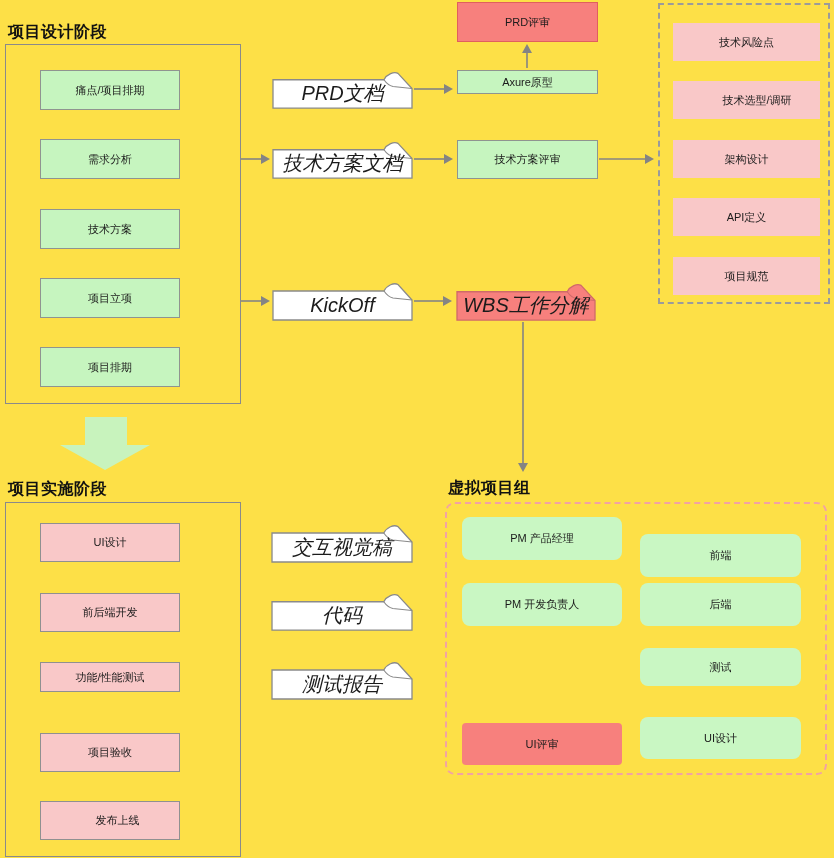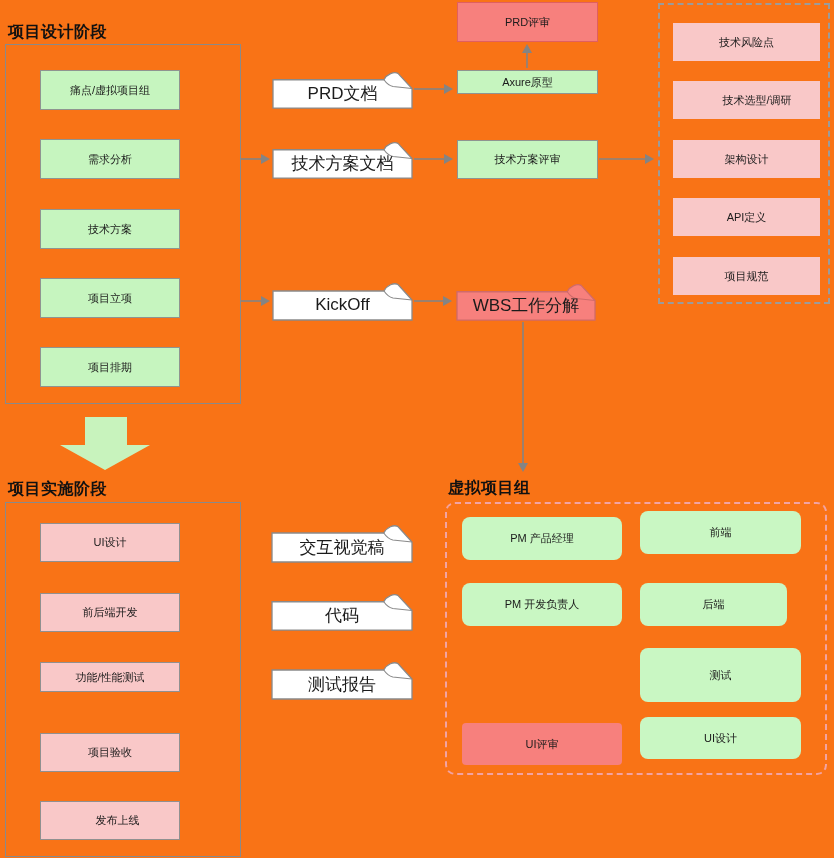--- a/index.html
+++ b/index.html
@@ -1,17 +1,17 @@
 <!DOCTYPE html>
 <html><head>
 <meta charset="utf-8">
 <style>
   html,body { margin:0; padding:0; background:#ffffff; }
   .canvas {
-    position:relative; width:834px; height:858px; background:#f97316;
+    position:relative; width:834px; height:858px; background:#fde047;
     font-family:"Liberation Sans", sans-serif; color:#1b1b1b; overflow:hidden;
   }
   .sec-title {
     position:absolute; font-size:16px; font-weight:600; color:#111;
     white-space:nowrap; letter-spacing:0.5px;
   }
   .frame { position:absolute; box-sizing:border-box; }
   .frame.solid-gray  { border:1px solid #8a8a8a; }
   .frame.dashed-gray { border:2px dashed #9b9b9b; }
   .frame.dashed-pink { border:2px dashed #f2a3a3; border-radius:10px; }
@@ -24,21 +24,21 @@
   .box.pink-bordered  { background:#f9c8c8; border:1px solid #909090; }
   .box.pink-flat      { background:#f9c8c8; }
   .box.green-flat     { background:#c9f7c3; border-radius:8px; }
   .box.red-bordered   { background:#f7807d; border:1px solid #e05f5f; }
   .box.red-flat       { background:#f7807d; border-radius:4px; }
   .doc { position:absolute; }
   .doc svg.shape { position:absolute; left:0; top:0; width:100%; height:100%; }
   .doc .lbl {
     position:relative; width:100%; height:100%; box-sizing:border-box;
     display:flex; align-items:center; justify-content:center;
-    padding-top:8px; font-size:17px; white-space:nowrap;
+    padding-top:8px; font-size:20px; white-space:nowrap;font-style:italic;
   }
   .doc-white path.body { fill:#ffffff; stroke:#8a8a8a; stroke-width:1.3; }
   .doc-white path.fold { fill:none;    stroke:#8a8a8a; stroke-width:1.1; }
   .doc-red   path.body { fill:#f7807d; stroke:#cf6a6a; stroke-width:1.3; }
   .doc-red   path.fold { fill:none;    stroke:#cf6a6a; stroke-width:1.1; }
   #connectors { position:absolute; left:0; top:0; width:834px; height:858px; }
 </style>
 </head>
 <body>
 
@@ -65,21 +65,21 @@
 
   <div class="sec-title" style="left:8px; top:22px;">项目设计阶段</div>
   <div class="sec-title" style="left:8px; top:479px;">项目实施阶段</div>
   <div class="sec-title" style="left:448px; top:478px;">虚拟项目组</div>
 
   <div class="frame solid-gray" style="left:5px; top:44px; width:236px; height:360px;"></div>
   <div class="frame solid-gray" style="left:5px; top:502px; width:236px; height:355px;"></div>
   <div class="frame dashed-gray" style="left:658px; top:3px; width:172px; height:301px;"></div>
   <div class="frame dashed-pink" style="left:445px; top:502px; width:382px; height:273px;"></div>
 
-  <div class="box green-bordered" style="left:40px; top:70px;  width:140px; height:40px;">痛点/虚拟项目组</div>
+  <div class="box green-bordered" style="left:40px; top:70px;  width:140px; height:40px;">痛点/项目排期</div>
   <div class="box green-bordered" style="left:40px; top:139px; width:140px; height:40px;">需求分析</div>
   <div class="box green-bordered" style="left:40px; top:209px; width:140px; height:40px;">技术方案</div>
   <div class="box green-bordered" style="left:40px; top:278px; width:140px; height:40px;">项目立项</div>
   <div class="box green-bordered" style="left:40px; top:347px; width:140px; height:40px;">项目排期</div>
 
   <div class="doc doc-white" style="left:272px; top:70px; width:141px; height:39px;">
     <svg class="shape" viewBox="0 0 141 40" preserveAspectRatio="none">
         <path class="body" d="M1 10 L112 10 C115 4 122 1.5 126 3.5 L140 19 L140 39 L1 39 Z"></path>
         <path class="fold" d="M112 10 C114 13 117 16 121 17 L140 19"></path>
       </svg>
@@ -140,20 +140,20 @@
   </div>
   <div class="doc doc-white" style="left:271px; top:592px; width:142px; height:39px;">
     <svg class="shape" viewBox="0 0 141 40" preserveAspectRatio="none">
         <path class="body" d="M1 10 L112 10 C115 4 122 1.5 126 3.5 L140 19 L140 39 L1 39 Z"></path>
         <path class="fold" d="M112 10 C114 13 117 16 121 17 L140 19"></path>
       </svg>
     <div class="lbl">代码</div>
   </div>
 
   <div class="box green-flat" style="left:462px; top:517px; width:160px; height:43px;">PM 产品经理</div>
-  <div class="box green-flat" style="left:640px; top:511px; width:161px; height:43px;">前端</div>
+  <div class="box green-flat" style="left:640px; top:534px; width:161px; height:43px;">前端</div>
   <div class="box green-flat" style="left:462px; top:583px; width:160px; height:43px;">PM 开发负责人</div>
-  <div class="box green-flat" style="left:640px; top:583px; width:147px; height:43px;">后端</div>
-  <div class="box green-flat" style="left:640px; top:648px; width:161px; height:54px;">测试</div>
+  <div class="box green-flat" style="left:640px; top:583px; width:161px; height:43px;">后端</div>
+  <div class="box green-flat" style="left:640px; top:648px; width:161px; height:38px;">测试</div>
   <div class="box red-flat" style="left:462px; top:723px; width:160px; height:42px;">UI评审</div>
   <div class="box green-flat" style="left:640px; top:717px; width:161px; height:42px;">UI设计</div>
 
 </div>
 
 </body></html>

